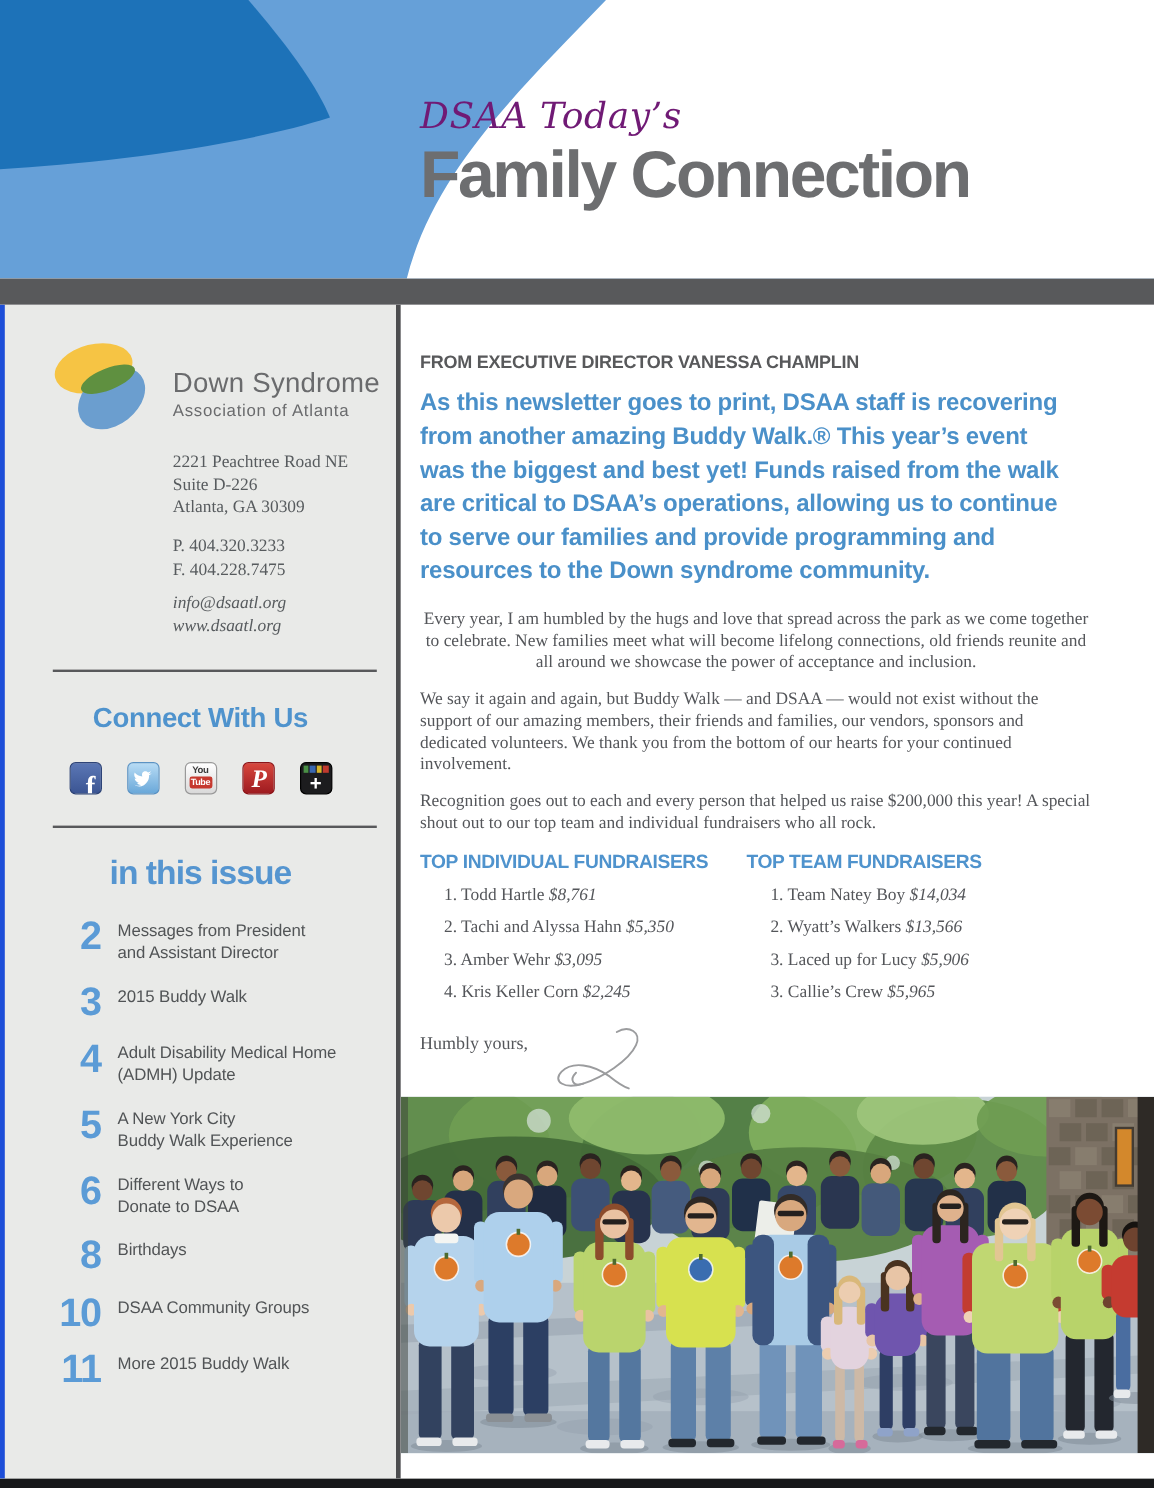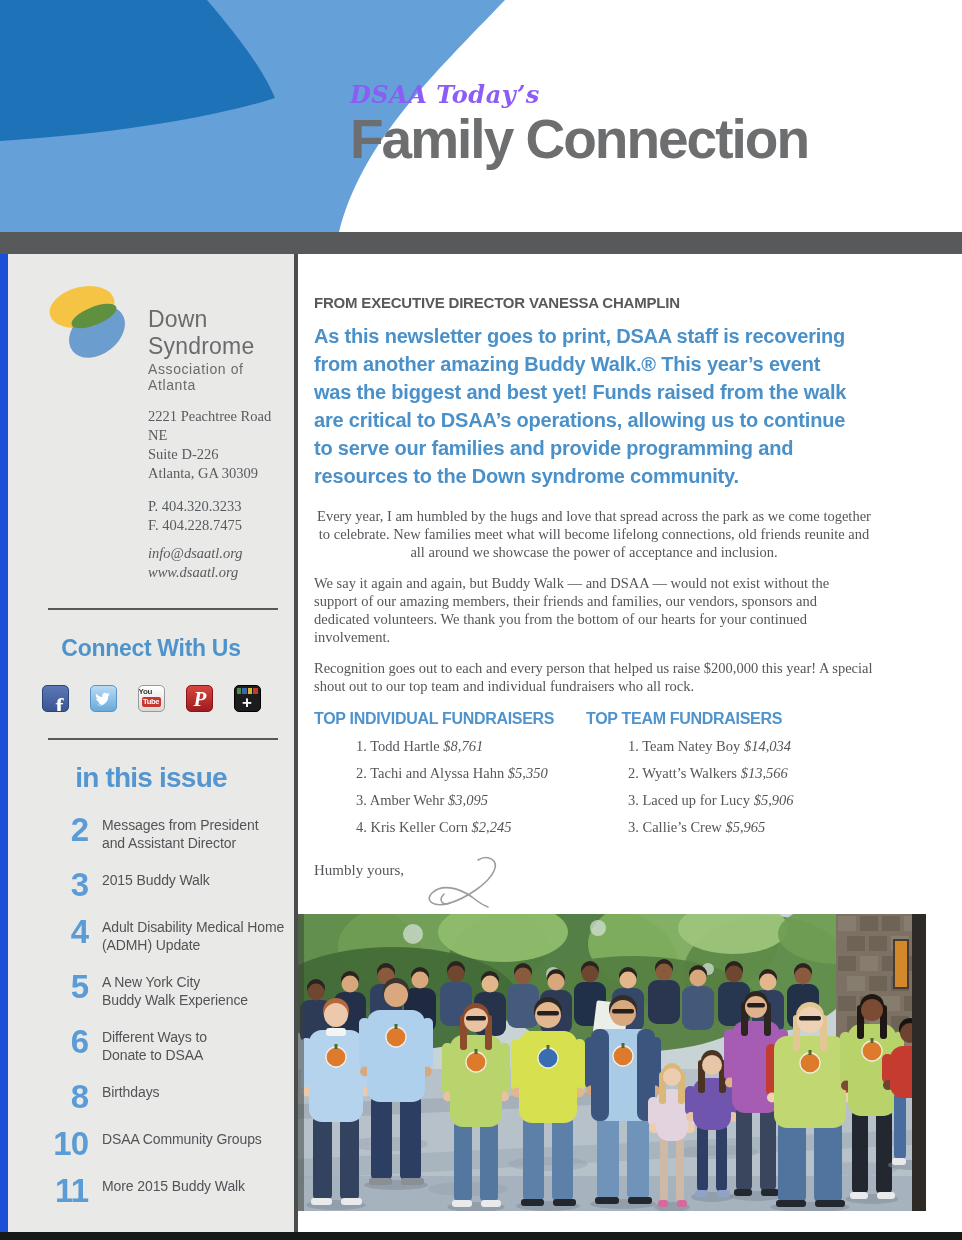--- a/index.html
+++ b/index.html
@@ -8,34 +8,34 @@
     width:962px; height:1240px; position:relative; background:#fff;
     font-family:"Liberation Sans", sans-serif; overflow:hidden;
     margin:0 auto;
   }
 
   
   .masthead { position:relative; width:962px; height:232px; }
   .masthead svg { position:absolute; inset:0; }
   .masthead-text { position:absolute; left:350px; top:80px; }
   .kicker {
-    font-family:"DejaVu Serif", serif; font-style:italic; font-weight:700;
-    font-size:24px; color:#8b5cf6; letter-spacing:0.5px;
+    font-family:"DejaVu Serif", serif; font-style:italic; font-weight:400;
+    font-size:30px; color:#701a75; letter-spacing:0.5px;
   }
   .nameplate {
     font-size:55px; font-weight:bold; color:#6d6e70;
     letter-spacing:-2px; line-height:1.04; margin-top:2px;
   }
   .graybar { width:962px; height:22px; background:#58595b; }
 
   
   .body-row { display:flex; width:962px; height:978px; }
   .sidebar {
-    width:298px; background:#e9eae8; flex:none;
-    border-left:8px solid #1d4ed8; border-right:4px solid #4c4d4f;
+    width:334px; background:#e9eae8; flex:none;
+    border-left:4px solid #1d4ed8; border-right:4px solid #4c4d4f;
     padding-top:26px; overflow:hidden;
   }
   .content { flex:1; background:#fff; padding:40px 0 0 16px; overflow:hidden; }
 
   
   .brand { display:flex; margin-left:34px; }
   .brand-mark { flex:none; }
   .brand-text { margin-top:26px; margin-left:4px; }
   .brand-line1 { font-size:23px; color:#6a6b6d; letter-spacing:0.2px; font-weight:400; }
   .brand-line2 { font-size:14px; color:#6a6b6d; letter-spacing:0.6px; margin-top:1px; }
@@ -59,21 +59,21 @@
   .social-row { display:flex; justify-content:center; gap:21px; margin-top:23px; }
   .sicon { width:27px; height:27px; border-radius:5px; position:relative; overflow:hidden; cursor:pointer; flex:none; }
   .sicon-fb { background:linear-gradient(#5b77b5,#3b5593); border:1px solid #2e4477; }
   .sicon-fb .glyph {
     position:absolute; right:4px; bottom:-7px; color:#fff;
     font-family:"Liberation Serif", serif; font-weight:bold; font-size:24px; line-height:1;
   }
   .sicon-tw { background:linear-gradient(#b8dcf5,#6aa8d9); border:1px solid #5b93c4; }
   .sicon-tw svg { position:absolute; left:4px; top:5px; }
   .sicon-yt { background:linear-gradient(#ffffff,#d9d9d9); border:1px solid #999; }
-  .yt-top { font-weight:bold; font-size:8px; color:#3a3a3a; line-height:11px; letter-spacing:-0.3px; }
+  .yt-top { text-align:center; font-weight:bold; font-size:8px; color:#3a3a3a; line-height:11px; letter-spacing:-0.3px; }
   .yt-bottom {
     margin:0 3px; background:#c6392f; border-radius:2px; color:#fff;
     font-weight:bold; font-size:7.5px; text-align:center; line-height:10px; letter-spacing:-0.3px;
   }
   .sicon-pin { background:linear-gradient(#d8473d,#9e1b20); border:1px solid #8c1418; }
   .sicon-pin .glyph {
     position:absolute; left:7px; top:1px; color:#fff;
     font-family:"Liberation Serif", serif; font-weight:bold; font-style:italic; font-size:21px;
   }
   .sicon-gp { background:#1c1c1e; border:1px solid #000; }
@@ -111,21 +111,21 @@
     line-height:18px; width:560px; margin-top:13px;
   }
   .bodycopy p:first-child { margin-top:17px;text-align:center; }
 
   .fund-cols { display:flex; margin-top:15px; }
   .fund-col-individual { width:272px; flex:none; }
   .fund-col-team { flex:1; }
   .fund-title { font-size:16px; font-weight:bold; color:#4f93cd; letter-spacing:-0.3px; }
   .fund-item {
     font-family:"Liberation Serif", serif; font-size:14.5px; color:#54565a;
-    margin:10px 0 0 42px; line-height:17px;
+    margin:10px 0 0 20px; line-height:17px;
   }
   .fund-item .amt { font-style:italic; }
 
   .closing {
     font-family:"Liberation Serif", serif; font-size:14.5px; color:#54565a;
     line-height:18px; width:560px; margin-top:19px;
   }
   .closing .email { font-style:italic; cursor:pointer; }
 
   .signoff-row { display:flex; align-items:flex-start; margin-top:20px; height:52px; }

